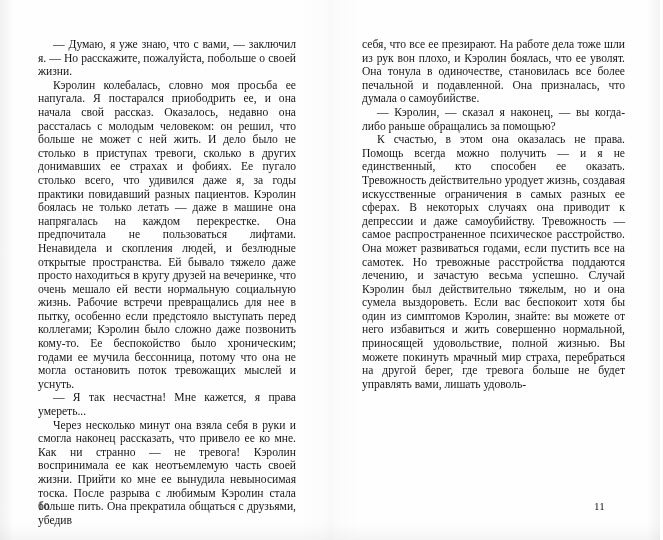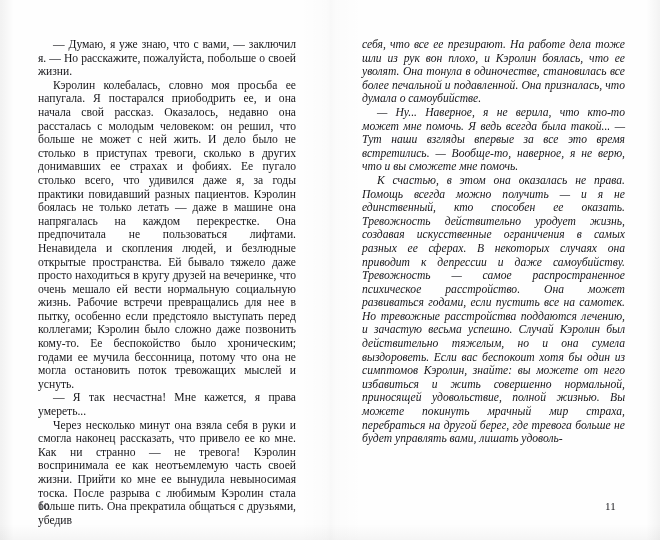--- a/index.html
+++ b/index.html
@@ -70,56 +70,56 @@
     top: 38px;
     font-size: 11.6px;
     line-height: 13.6px;
     color: #16161a;
     text-align: justify;
     text-justify: inter-word;
     hyphens: manual;
     -webkit-font-smoothing: antialiased;
   }
   .col-left  { left: 38px;  width: 258px; }
-  .col-right { left: 362px; width: 263px; font-style: italic; }
+  .col-right { left: 362px; width: 263px; }
 
   .para {
     margin: 0;
     text-indent: 15px;
   }
   .para.no-indent { text-indent: 0; }
 
   .folio {
     position: absolute;
     font-size: 11px;
     line-height: 1;
     color: #1a1a1e;
     letter-spacing: 0.2px;
   }
   .folio-left  { left: 38px;  bottom: 28px; }
-  .folio-right { right: 44px; bottom: 28px; }
+  .folio-right { right: 55px; bottom: 28px; }
 </style>
 </head>
 <body>
 
 <div class="book-spread">
 
   <div class="page page-left"></div>
   <div class="page page-right"></div>
 
   <div class="text-column col-left">
     <p class="para">— Думаю, я уже знаю, что с вами, — заключил я. — Но расскажите, пожалуйста, побольше о своей жизни.</p>
     <p class="para">Кэролин колебалась, словно моя просьба ее напугала. Я постарался приободрить ее, и она начала свой рассказ. Оказалось, недавно она рассталась с молодым человеком: он решил, что больше не может с ней жить. И дело было не столько в приступах тревоги, сколько в других донимавших ее страхах и фобиях. Ее пугало столько всего, что удивился даже я, за годы практики повидавший разных пациентов. Кэролин боялась не только летать — даже в машине она напрягалась на каждом перекрестке. Она предпочитала не пользоваться лифтами. Ненавидела и скопления людей, и безлюдные открытые пространства. Ей бывало тяжело даже просто находиться в кругу друзей на вечеринке, что очень мешало ей вести нормальную социальную жизнь. Рабочие встречи превращались для нее в пытку, особенно если предстояло выступать перед коллегами; Кэролин было сложно даже позвонить кому-то. Ее беспокойство было хроническим; годами ее мучила бессонница, потому что она не могла остановить поток тревожащих мыслей и уснуть.</p>
     <p class="para">— Я так несчастна! Мне кажется, я права умереть...</p>
     <p class="para">Через несколько минут она взяла себя в руки и смогла наконец рассказать, что привело ее ко мне. Как ни странно — не тревога! Кэролин воспринимала ее как неотъемлемую часть своей жизни. Прийти ко мне ее вынудила невыносимая тоска. После разрыва с любимым Кэролин стала больше пить. Она прекратила общаться с друзьями, убедив</p>
   </div>
 
   <div class="text-column col-right">
     <p class="para no-indent">себя, что все ее презирают. На работе дела тоже шли из рук вон плохо, и Кэролин боялась, что ее уволят. Она тонула в одиночестве, становилась все более печальной и подавленной. Она призналась, что думала о самоубийстве.</p>
-    <p class="para">— Ну... Наверное, я не верила, что кто-то может мне помочь. Я ведь всегда была такой... — Тут наши взгляды впервые за все это время встретились. — Вообще-то, наверное, я не верю, что и вы сможете мне помочь.</p>
+    <p class="para">— Кэролин, — сказал я наконец, — вы когда-либо раньше обращались за помощью?</p>
     <p class="para">К счастью, в этом она оказалась не права. Помощь всегда можно получить — и я не единственный, кто способен ее оказать. Тревожность действительно уродует жизнь, создавая искусственные ограничения в самых разных ее сферах. В некоторых случаях она приводит к депрессии и даже самоубийству. Тревожность — самое распространенное психическое расстройство. Она может развиваться годами, если пустить все на самотек. Но тревожные расстройства поддаются лечению, и зачастую весьма успешно. Случай Кэролин был действительно тяжелым, но и она сумела выздороветь. Если вас беспокоит хотя бы один из симптомов Кэролин, знайте: вы можете от него избавиться и жить совершенно нормальной, приносящей удовольствие, полной жизнью. Вы можете покинуть мрачный мир страха, перебраться на другой берег, где тревога больше не будет управлять вами, лишать удоволь-</p>
   </div>
 
   <div class="folio folio-left">10</div>
   <div class="folio folio-right">11</div>
 
   <div class="gutter-shadow"></div>
   <div class="edge-shadow-left"></div>
   <div class="edge-shadow-right"></div>
   <div class="edge-shadow-bottom"></div>

